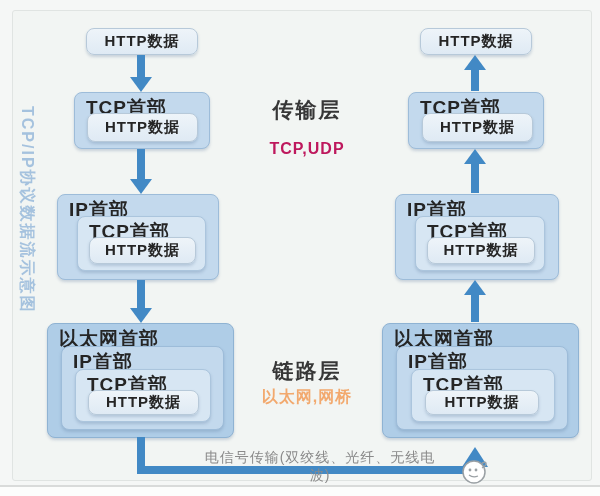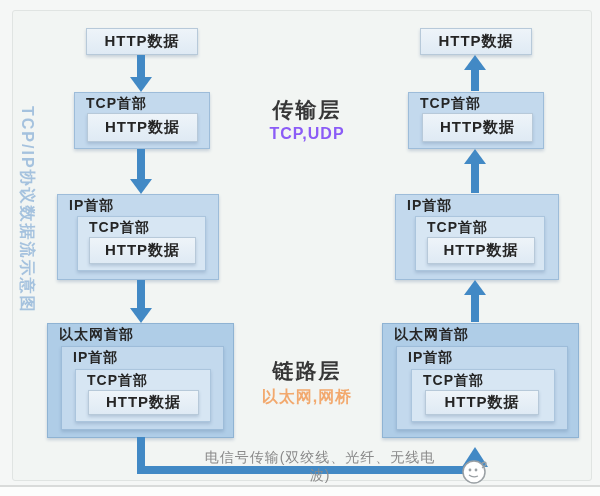--- a/index.html
+++ b/index.html
@@ -5,28 +5,28 @@
   html,body{margin:0;padding:0;}
   body{width:600px;height:496px;font-family:"Liberation Sans","DejaVu Sans",sans-serif;}
   .canvas{position:relative;width:600px;height:496px;background:#f5f7f6;overflow:hidden;}
   .frame{position:absolute;left:12px;top:10px;width:578px;height:469px;border:1px solid #e0e4e2;border-radius:3px;background:#f2f5f3;}
   .sep{position:absolute;left:0;top:485px;width:600px;height:2px;background:#d9dbda;}
   .below{position:absolute;left:0;top:487px;width:600px;height:9px;background:#fcfdfc;}
 
   .v-title{position:absolute;left:37px;top:106px;transform-origin:0 0;transform:rotate(90deg);
     white-space:nowrap;font-size:16px;font-weight:600;letter-spacing:2px;color:#a5c2de;}
 
-  .box{position:absolute;border-radius:0;box-shadow:0 2px 3px rgba(90,120,155,.28);}
+  .box{position:absolute;border-radius:8px;box-shadow:0 2px 3px rgba(90,120,155,.28);}
   .bx1{background:linear-gradient(#eef4f9,#dfeaf4);border:1px solid #b7c9d9;}
   .lvl-b{background:#d7e6f3;border:1px solid #abc5dd;}
   .lvl-a{background:#c3d9ed;border:1px solid #9dbcd9;}
   .lvl-o{background:#afcde7;border:1px solid #8fb3d3;}
   .ctr{width:100%;height:100%;display:flex;align-items:center;justify-content:center;
     font-size:15px;font-weight:600;color:#252525;letter-spacing:1px;}
-  .hdr{position:absolute;left:11px;top:2px;font-size:14px;font-weight:600;color:#252525;letter-spacing:1px;}
+  .hdr{position:absolute;left:11px;top:2px;font-size:19px;font-weight:600;color:#252525;letter-spacing:1px;}
 
   .shaft{position:absolute;width:8px;background:#4289c5;}
   .head-down{position:absolute;width:0;height:0;border-left:11px solid transparent;border-right:11px solid transparent;border-top:15px solid #4289c5;}
   .head-up{position:absolute;width:0;height:0;border-left:11px solid transparent;border-right:11px solid transparent;border-bottom:15px solid #4289c5;}
 
   .layer-group{position:absolute;left:207px;width:200px;text-align:center;}
   .layer-name{font-size:21px;font-weight:bold;color:#373737;letter-spacing:2px;}
   .layer-protocols{font-size:16px;font-weight:bold;letter-spacing:1px;}
 
   .hline{position:absolute;background:#4289c5;}
@@ -127,21 +127,21 @@
         <div class="hdr">TCP首部</div>
         <div class="box bx1" style="left:13px;top:20px;width:112px;height:23px;">
           <div class="ctr">HTTP数据</div>
         </div>
       </div>
     </div>
   </div>
 
   <div class="layer-group" style="top:96px;">
     <div class="layer-name">传输层</div>
-    <div class="layer-protocols" style="margin-top: 1px; color: #8b5cf6;">TCP,UDP</div>
+    <div class="layer-protocols" style="margin-top: 16px; color: #be185d;">TCP,UDP</div>
   </div>
   <div class="layer-group" style="top:357px;">
     <div class="layer-name">链路层</div>
     <div class="layer-protocols" style="margin-top: 2px; color: rgb(242, 169, 110);">以太网,网桥</div>
   </div>
 
   <div class="shaft" style="left:137px;top:437px;height:37px;"></div>
   <div class="hline" style="left:137px;top:466px;width:338px;height:8px;"></div>
   <div class="big-up"></div>
   <div class="transmission">电信号传输(双绞线、光纤、无线电波)</div>

